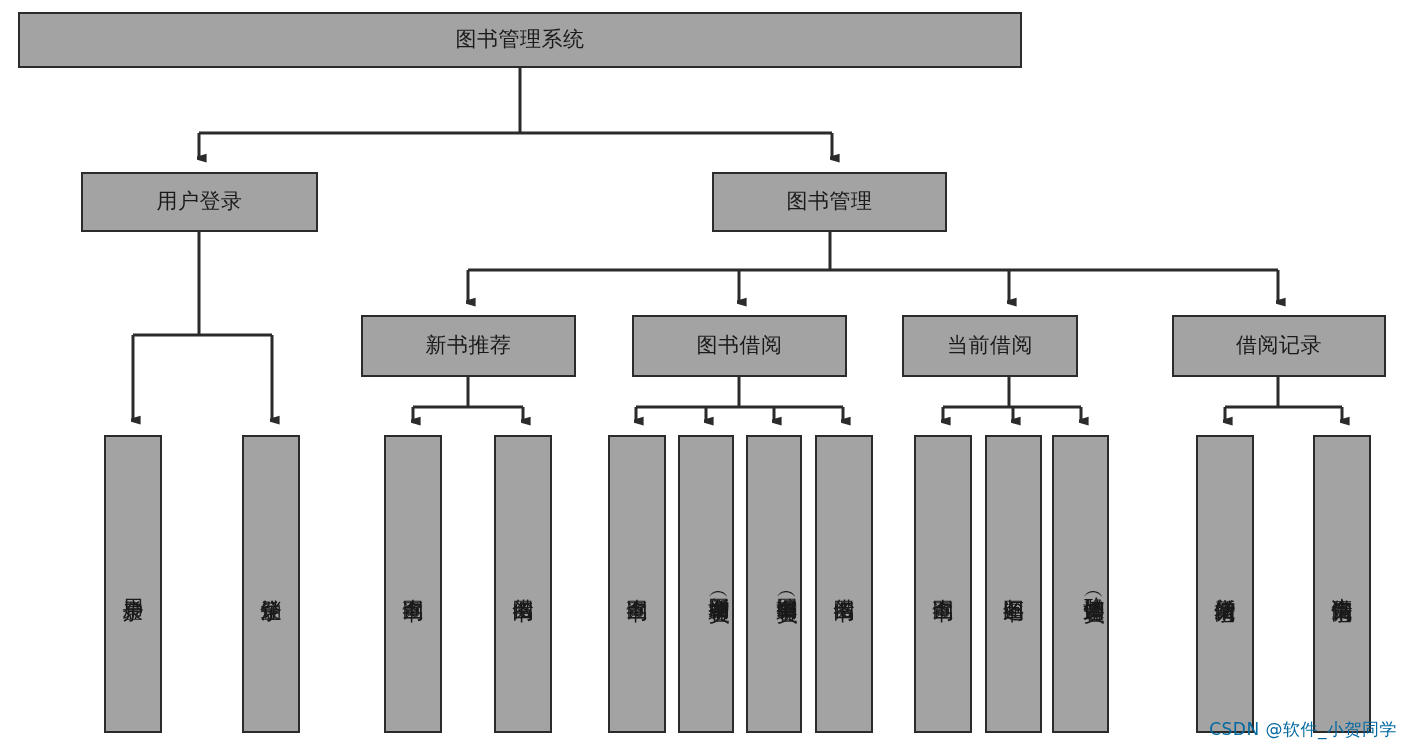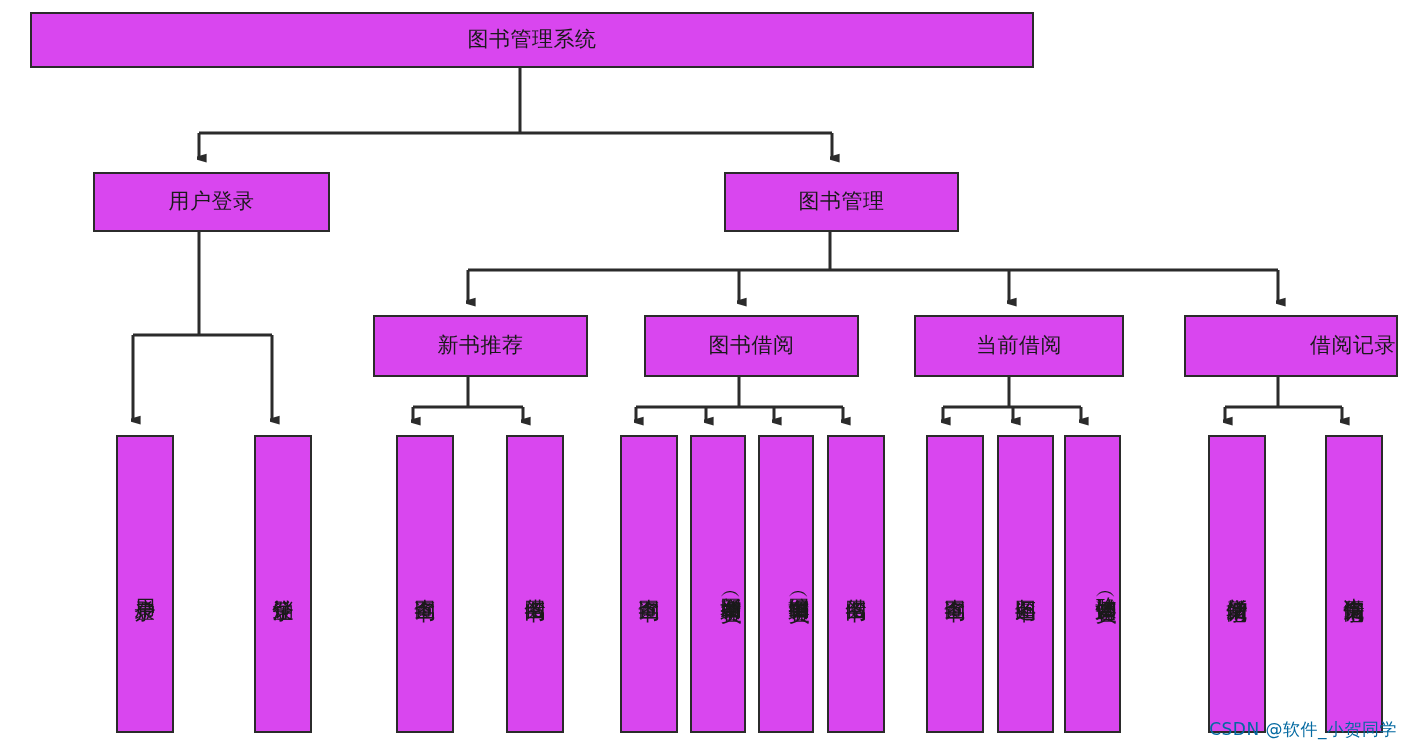--- a/index.html
+++ b/index.html
@@ -19,28 +19,27 @@
     position: absolute;
     left: 0;
     top: 0;
     width: 1405px;
     height: 747px;
   }
   .node {
     position: absolute;
     box-sizing: border-box;
     border: 2.5px solid #2b2b2b;
-    background: #d946ef;
+    background: #a3a3a3;
     color: #1a1a1a;
     display: flex;
     align-items: center;
     justify-content: center;
     text-align: center;
     z-index: 2;
-    margin-left: 12px;
   }
   .node.h {
     font-size: 21px;
     line-height: 1.2;
     letter-spacing: 0.5px;
   }
   .node.v {
     font-size: 21px;
     line-height: 1.24;
     letter-spacing: 1px;
@@ -134,24 +133,24 @@
   <div class="node h" style="left:712px; top:172px; width:235px; height:60px;">
     <span class="lbl">图书管理</span>
   </div>
 
   <div class="node h" style="left:632px; top:315px; width:215px; height:62px;">
     <span class="lbl">图书借阅</span>
   </div>
   <div class="node h" style="left:361px; top:315px; width:215px; height:62px;">
     <span class="lbl">新书推荐</span>
   </div>
-  <div class="node h" style="left:902px; top:315px; width:210px; height:62px;">
+  <div class="node h" style="left:902px; top:315px; width:176px; height:62px;">
     <span class="lbl">当前借阅</span>
   </div>
-  <div class="node h" style="left:1172px; top:315px; width:214px; height:62px;justify-content:flex-end;">
+  <div class="node h" style="left:1172px; top:315px; width:214px; height:62px;">
     <span class="lbl">借阅记录</span>
   </div>
 
   <div class="node v" style="left:104px; top:435px; width:58px; height:298px;">
     <span class="lbl">用户登录</span>
   </div>
   <div class="node v" style="left:242px; top:435px; width:58px; height:298px;">
     <span class="lbl">注销登录</span>
   </div>
 

